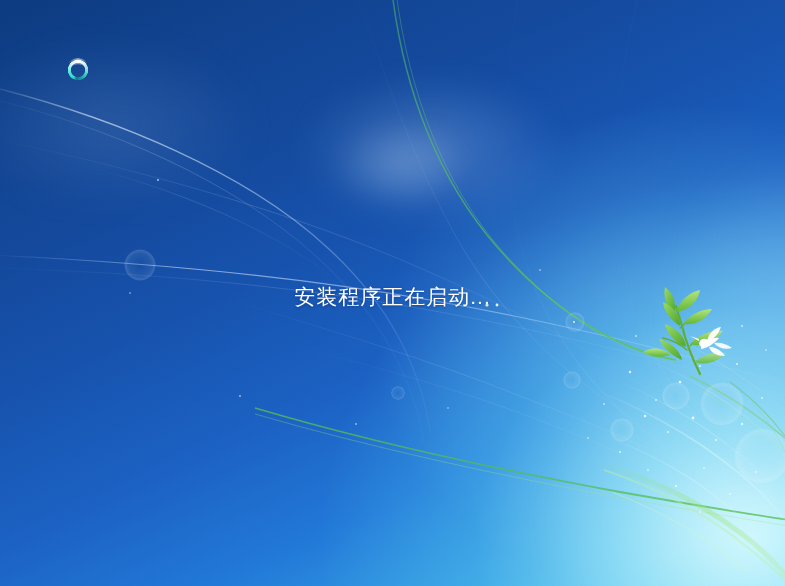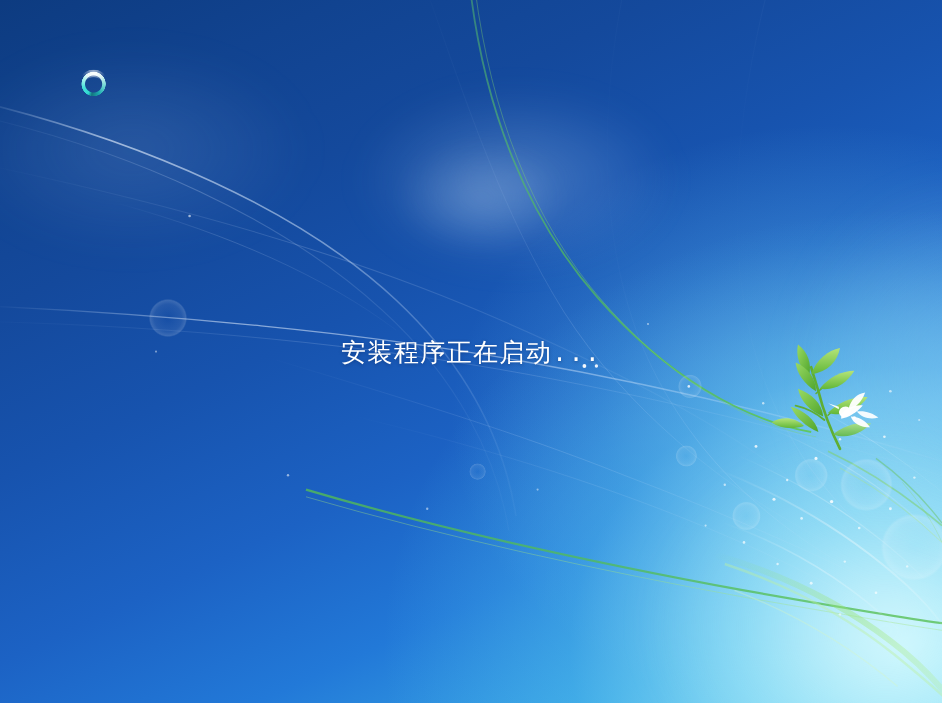--- a/index.html
+++ b/index.html
@@ -5,21 +5,21 @@
   html, body {
     margin: 0;
     padding: 0;
     background: #000;
   }
   #screen {
     position: relative;
     width: 785px;
     height: 586px;
     overflow: hidden;
-    font-family: Liberation Mono, monospace;
+    font-family: Liberation Sans, sans-serif;
     
     background:
       radial-gradient(ellipse 620px 520px at 96% 92%, rgba(190,245,252,0.98) 0%, rgba(150,230,248,0.72) 22%, rgba(90,200,240,0.34) 45%, rgba(60,170,230,0.0) 70%),
       radial-gradient(ellipse 420px 330px at 88% 60%, rgba(160,230,250,0.55) 0%, rgba(120,210,245,0.20) 45%, rgba(80,180,230,0.0) 75%),
       linear-gradient(155deg, #0d3b80 0%, #114390 14%, #14499c 27%, #1753ae 42%, #1c62c4 58%, #2279d8 72%, #35a0e4 86%, #62c8ee 100%);
   }
 
   
   .glow {
     position: absolute;

